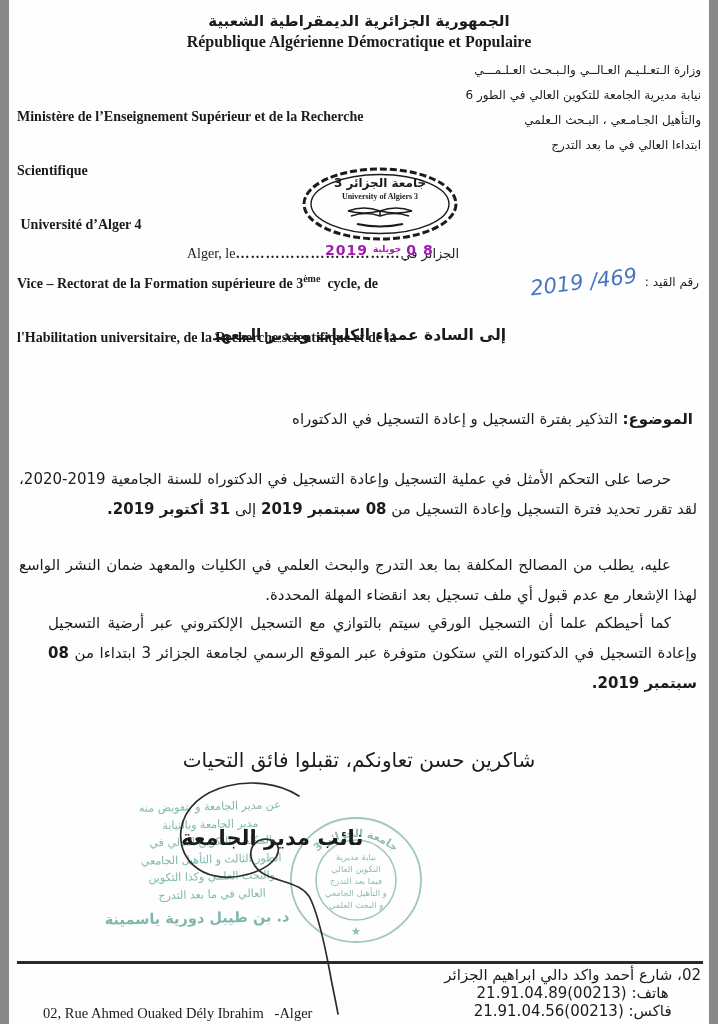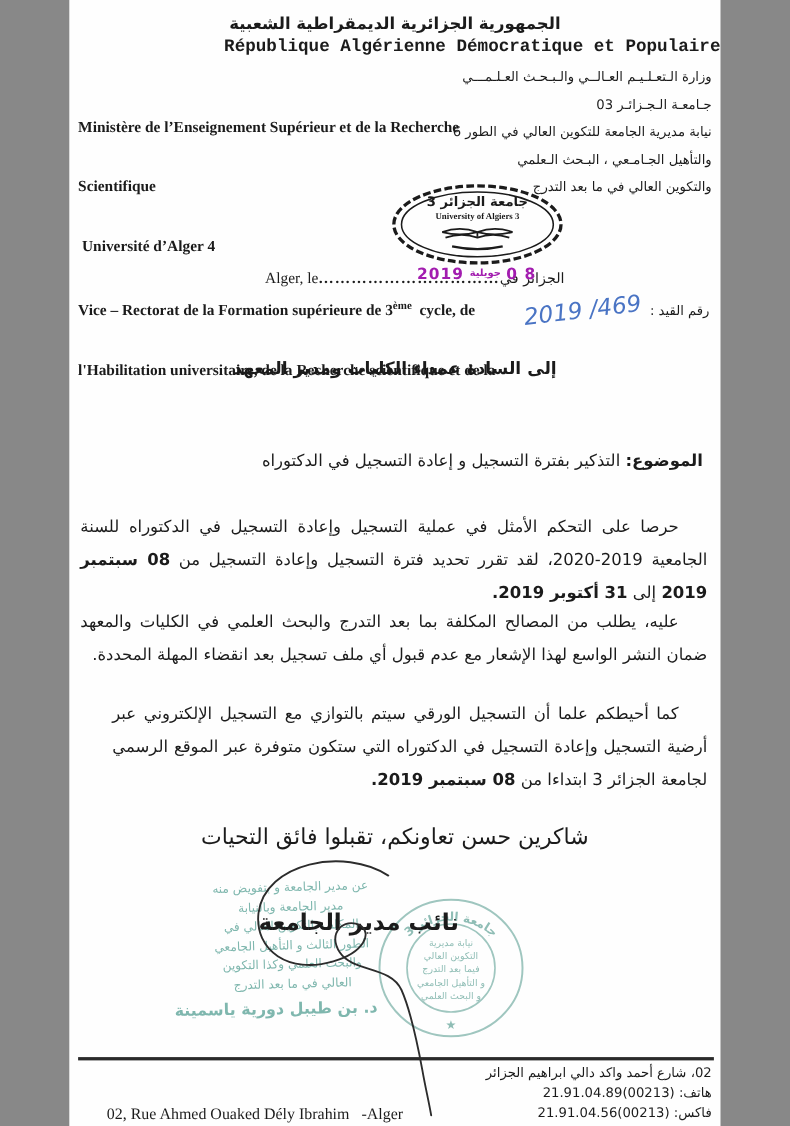--- a/index.html
+++ b/index.html
@@ -1,26 +1,26 @@
 <!DOCTYPE html>
 <html lang="ar"><head>
 <meta charset="utf-8">
 <style>
   * { margin:0; padding:0; box-sizing:border-box; }
   html,body { background:#888; }
   .page {
-    position:relative; width:592px; height:1024px; margin:0 auto;
+    position:relative; width:700px; height:1024px; margin:0 auto;
     background:#fefefe; overflow:hidden;
     font-family:"DejaVu Sans", sans-serif; color:#1b1b1b;
   }
   
   .title-ar { position:absolute; top:12px; left:0; width:100%; text-align:center;
     font-size:15px; font-weight:700; direction:rtl; }
-  .title-fr { position:absolute; top:33px; left:0; width:100%; text-align:right;
-    font-family:Liberation Mono, monospace; font-size:16px; font-weight:700; }
+  .title-fr { position:absolute; top:33px; left:0; width:100%; text-align:center;
+    font-family:Liberation Serif, serif; font-size:16px; font-weight:700; }
   
   .hdr-left { position:absolute; top:72px; left:8px; width:470px;
     font-family:"Liberation Serif","DejaVu Serif",serif; font-size:14px; font-weight:700;
     line-height:18px; white-space:pre-wrap; }
   .hdr-left sup { font-size:10px; }
   .hdr-right { position:absolute; top:58px; right:8px; width:252px; direction:rtl;
     text-align:right; font-size:12px; line-height:25px; }
   
   .logo { position:absolute; top:166px; left:292px; width:158px; height:76px; }
   
@@ -41,21 +41,21 @@
   
   .recipient { position:absolute; top:326px; left:0; width:100%; text-align:center;
     direction:rtl; font-size:15.5px; font-weight:700; }
   .subject { position:absolute; top:410px; left:10px; right:16px; direction:rtl;
     text-align:right; font-size:15px; }
   .subject b { font-weight:700; }
   
   .para { position:absolute; left:10px; right:12px; direction:rtl; text-align:justify;
     font-size:15px; line-height:30px; }
   .para .indent { display:inline-block; width:26px; }
-  .p1 { top:464px; } .p2 { top:550px; } .p3 { top:634px;margin-left:29px; }
+  .p1 { top:464px; } .p2 { top:550px; } .p3 { top:608px;margin-left:29px; }
   .closing { position:absolute; top:748px; left:0; width:100%; text-align:center;
     direction:rtl; font-size:20px; }
   
   .sig-title { position:absolute; top:826px; left:172px; direction:rtl;
     font-size:21px; font-weight:700; letter-spacing:1px; z-index:4; }
   .green-stamp-text { position:absolute; top:798px; left:92px; width:220px; direction:rtl;
     text-align:center; color:#7fb7ae; font-size:11px; line-height:17.5px;
     transform:rotate(-1.5deg); z-index:1; }
   .signer-name { position:absolute; top:910px; left:88px; width:200px; direction:rtl;
     text-align:center; color:#7fb7ae; font-size:14.5px; font-weight:700;
@@ -63,45 +63,44 @@
   .round-stamp { position:absolute; top:816px; left:272px; width:150px; height:132px; z-index:2; }
   .sig-stroke { position:absolute; top:778px; left:130px; width:230px; height:240px;
     z-index:5; pointer-events:none; }
   
   .footer-rule { position:absolute; top:961px; left:8px; right:6px;
     border-top:3px solid #2a2a2a; }
   .footer-fr { position:absolute; top:968px; left:12px;
     font-family:"Liberation Serif","DejaVu Serif",serif; font-size:14.5px; line-height:18px;
     white-space:pre-wrap; }
   .footer-fr .addr { padding-left:22px; }
-  .footer-ar { position:absolute; top:966px; right:8px; direction:rtl; text-align:right;
-    font-size:12px; line-height:18px; }
+  .footer-ar { position:absolute; top:966px; right:8px; direction:rtl; text-align:center;
+    font-size:15px; line-height:18px; }
 </style>
 </head>
 <body>
 
 <div class="page">
 
   <div class="title-ar">الجمهورية الجزائرية الديمقراطية الشعبية</div>
   <div class="title-fr">République Algérienne Démocratique et Populaire</div>
 
   <div class="hdr-left">
     <div>Ministère de l’Enseignement Supérieur et de la Recherche</div>
     <div>Scientifique</div>
     <div> Université d’Alger 4</div>
     <div><span>Vice – Rectorat de la Formation supérieure de 3</span><sup>ème</sup><span>  cycle, de</span></div>
     <div>l'Habilitation universitaire, de la Recherche scientifique et de la</div>
   </div>
 
   <div class="hdr-right">
     <div>وزارة الـتعـلـيـم العـالــي والـبـحـث العـلـمـــي</div>
-    <div>جـامعـة الـجـزائـر 03</div>
     <div>نيابة مديرية الجامعة للتكوين العالي في الطور 6</div>
     <div>والتأهيل الجـامـعي ، البـحث الـعلمي</div>
-    <div>والتكوين العالي في ما بعد التدرج</div>
+    <div>ابتداءا العالي في ما بعد التدرج</div>
   </div>
 
   <svg class="logo" viewBox="0 0 158 76">
     <ellipse cx="79" cy="38" rx="76" ry="35" fill="none" stroke="#1b1b1b" stroke-width="3" stroke-dasharray="7 3"></ellipse>
     <ellipse cx="79" cy="38" rx="69" ry="29.5" fill="none" stroke="#1b1b1b" stroke-width="1.4"></ellipse>
     <text x="79" y="21" text-anchor="middle" font-size="12" font-weight="bold" font-family="DejaVu Sans, sans-serif" fill="#1b1b1b">جامعة الجزائر 3</text>
     <text x="79" y="33" text-anchor="middle" font-size="8" font-weight="bold" font-family="Liberation Serif, serif" fill="#1b1b1b">University of Algiers 3</text>
     <path d="M 47 45 Q 63 39 79 45 Q 95 39 111 45 M 47 45 Q 63 49 79 45 Q 95 49 111 45 M 79 45 L 79 49 M 50 50 Q 65 45 79 50 Q 93 45 108 50" fill="none" stroke="#1b1b1b" stroke-width="1.6"></path>
     <path d="M 56 58 Q 79 63 102 58" fill="none" stroke="#1b1b1b" stroke-width="2"></path>
   </svg>

